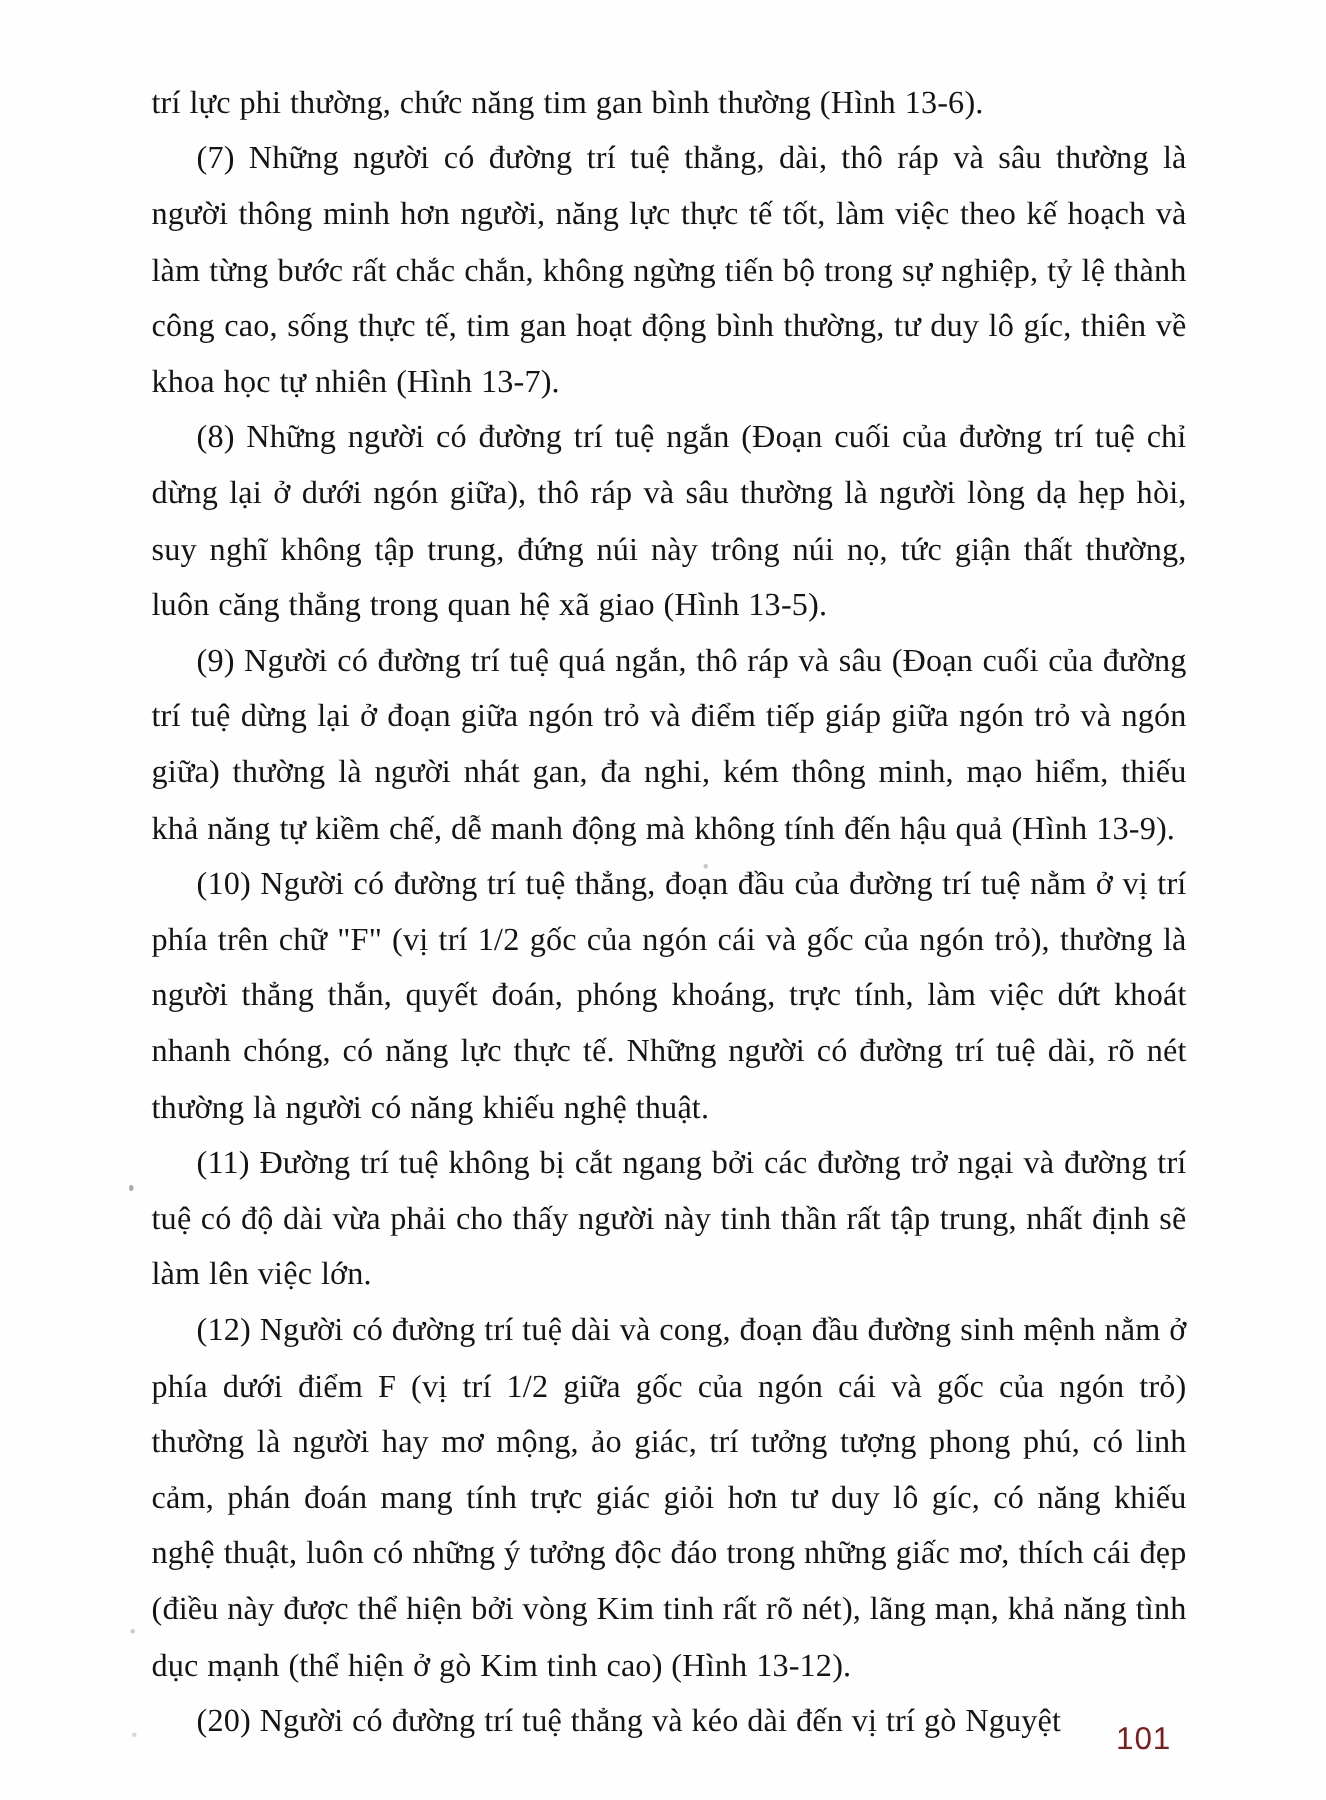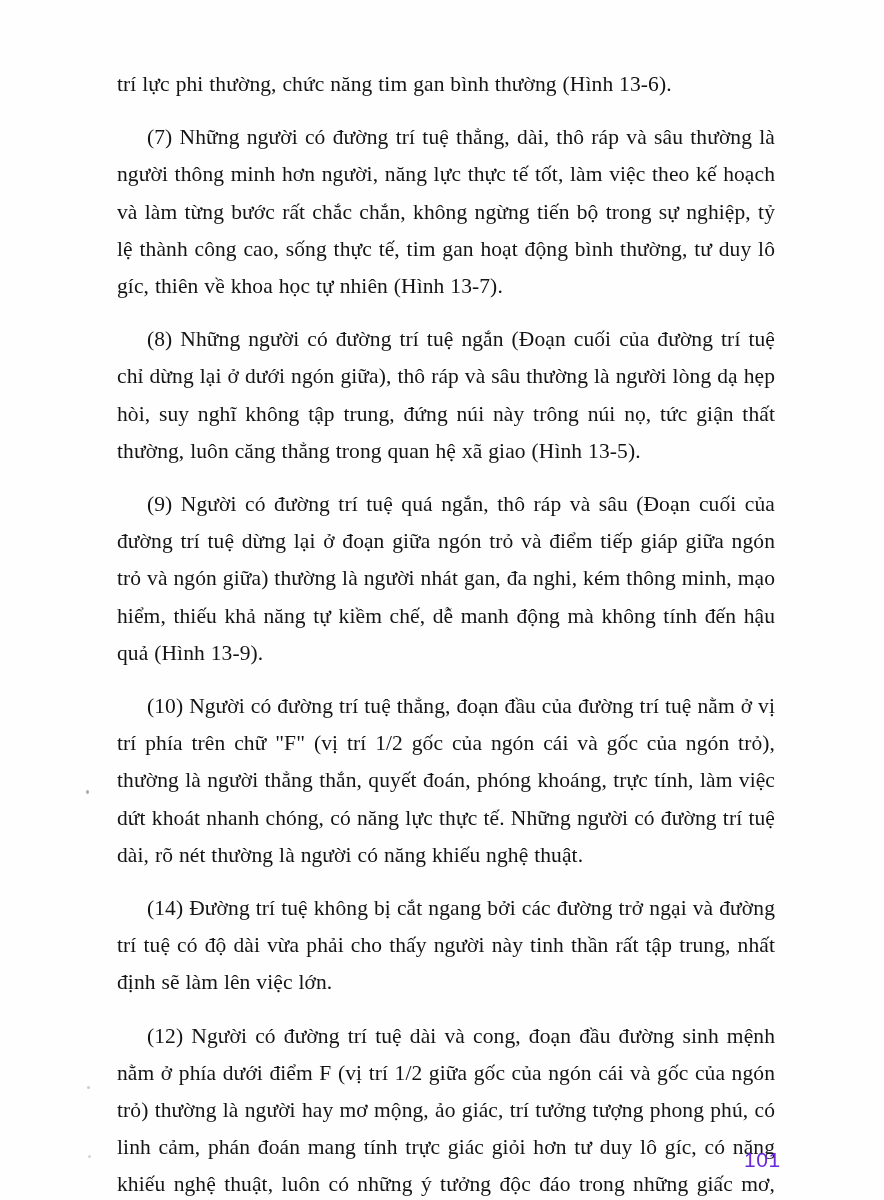--- a/index.html
+++ b/index.html
@@ -20,21 +20,21 @@
   }
 
   .content {
     position: absolute;
     left: 101px;
     top: 50px;
     width: 690px;
   }
 
   p.para {
-    margin: 16px;
+    margin: 0;
     padding: 0;
     font-size: 21.5px;
     line-height: 37.2px;
     text-align: justify;
     text-align-last: left;
     letter-spacing: 0.1px;
     word-spacing: 0.4px;
     color: #141414;
   }
 
@@ -44,21 +44,21 @@
 
   .page-number {
     position: absolute;
     left: 744px;
     top: 1148px;
     width: 70px;
     text-align: left;
     font-family: "Liberation Sans", "DejaVu Sans", sans-serif;
     font-size: 21px;
     letter-spacing: 0.6px;
-    color: #6d28d9;
+    color: #7f1d1d;
   }
 
   
   .speck {
     position: absolute;
     background: #8d8d8d;
     border-radius: 50%;
     opacity: 0.75;
   }
   .speck-a { left: 86px; top: 790px; width: 3px; height: 4px; }
@@ -76,21 +76,21 @@
     <p class="para">trí lực phi thường, chức năng tim gan bình thường (Hình 13-6).</p>
 
     <p class="para indent">(7) Những người có đường trí tuệ thẳng, dài, thô ráp và sâu thường là người thông minh hơn người, năng lực thực tế tốt, làm việc theo kế hoạch và làm từng bước rất chắc chắn, không ngừng tiến bộ trong sự nghiệp, tỷ lệ thành công cao, sống thực tế, tim gan hoạt động bình thường, tư duy lô gíc, thiên về khoa học tự nhiên (Hình 13-7).</p>
 
     <p class="para indent">(8) Những người có đường trí tuệ ngắn (Đoạn cuối của đường trí tuệ chỉ dừng lại ở dưới ngón giữa), thô ráp và sâu thường là người lòng dạ hẹp hòi, suy nghĩ không tập trung, đứng núi này trông núi nọ, tức giận thất thường, luôn căng thẳng trong quan hệ xã giao (Hình 13-5).</p>
 
     <p class="para indent">(9) Người có đường trí tuệ quá ngắn, thô ráp và sâu (Đoạn cuối của đường trí tuệ dừng lại ở đoạn giữa ngón trỏ và điểm tiếp giáp giữa ngón trỏ và ngón giữa) thường là người nhát gan, đa nghi, kém thông minh, mạo hiểm, thiếu khả năng tự kiềm chế, dễ manh động mà không tính đến hậu quả (Hình 13-9).</p>
 
     <p class="para indent">(10) Người có đường trí tuệ thẳng, đoạn đầu của đường trí tuệ nằm ở vị trí phía trên chữ "F" (vị trí 1/2 gốc của ngón cái và gốc của ngón trỏ), thường là người thẳng thắn, quyết đoán, phóng khoáng, trực tính, làm việc dứt khoát nhanh chóng, có năng lực thực tế. Những người có đường trí tuệ dài, rõ nét thường là người có năng khiếu nghệ thuật.</p>
 
-    <p class="para indent">(14) Đường trí tuệ không bị cắt ngang bởi các đường trở ngại và đường trí tuệ có độ dài vừa phải cho thấy người này tinh thần rất tập trung, nhất định sẽ làm lên việc lớn.</p>
+    <p class="para indent">(11) Đường trí tuệ không bị cắt ngang bởi các đường trở ngại và đường trí tuệ có độ dài vừa phải cho thấy người này tinh thần rất tập trung, nhất định sẽ làm lên việc lớn.</p>
 
     <p class="para indent">(12) Người có đường trí tuệ dài và cong, đoạn đầu đường sinh mệnh nằm ở phía dưới điểm F (vị trí 1/2 giữa gốc của ngón cái và gốc của ngón trỏ) thường là người hay mơ mộng, ảo giác, trí tưởng tượng phong phú, có linh cảm, phán đoán mang tính trực giác giỏi hơn tư duy lô gíc, có năng khiếu nghệ thuật, luôn có những ý tưởng độc đáo trong những giấc mơ, thích cái đẹp (điều này được thể hiện bởi vòng Kim tinh rất rõ nét), lãng mạn, khả năng tình dục mạnh (thể hiện ở gò Kim tinh cao) (Hình 13-12).</p>
 
     <p class="para indent">(20) Người có đường trí tuệ thẳng và kéo dài đến vị trí gò Nguyệt</p>
 
   </div>
 
   <div class="speck speck-a"></div>
   <div class="speck speck-b"></div>
   <div class="speck speck-c"></div>

